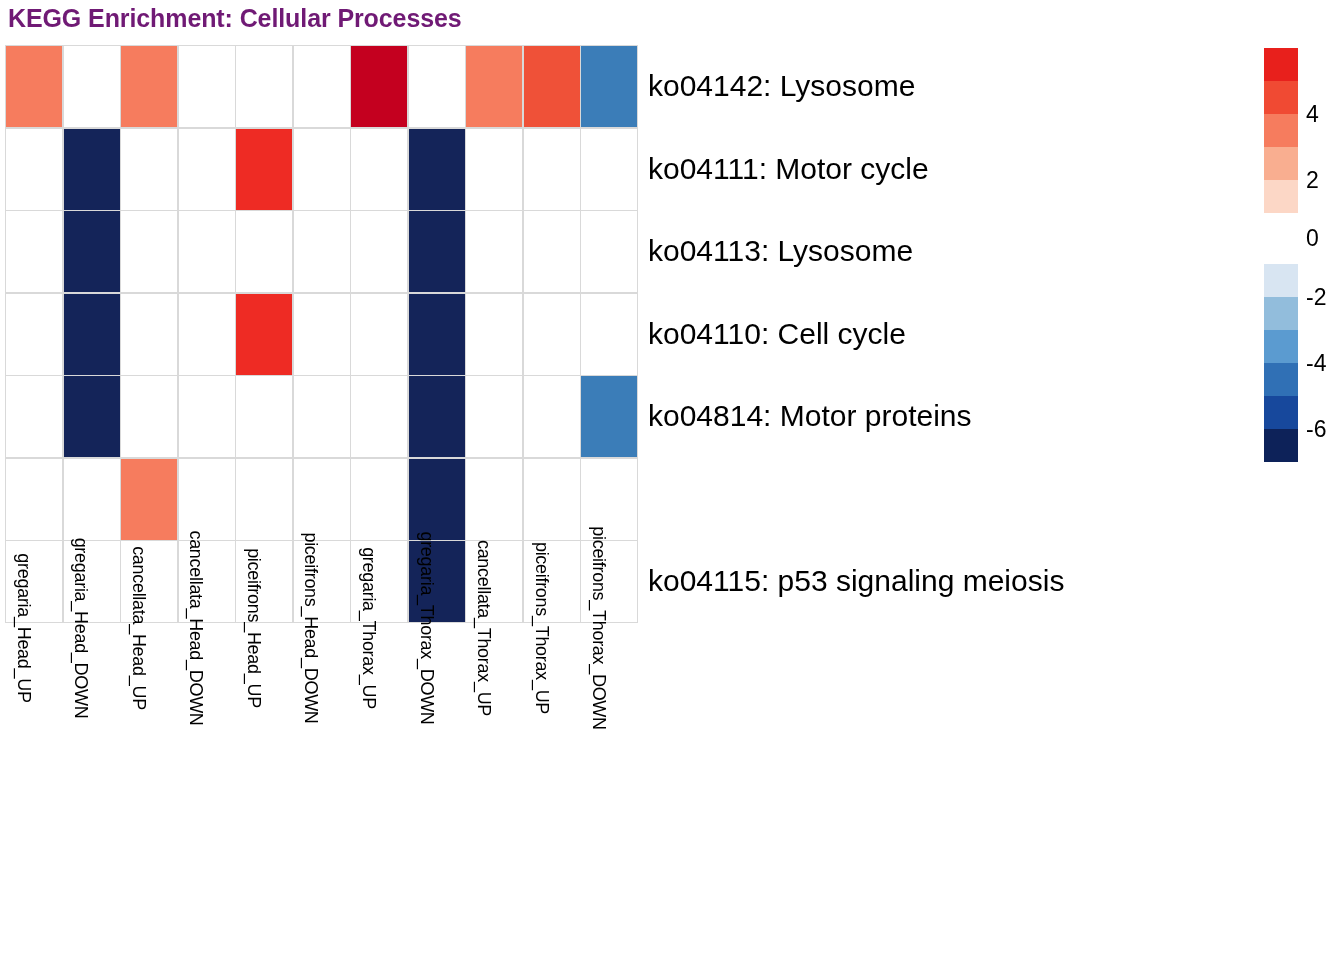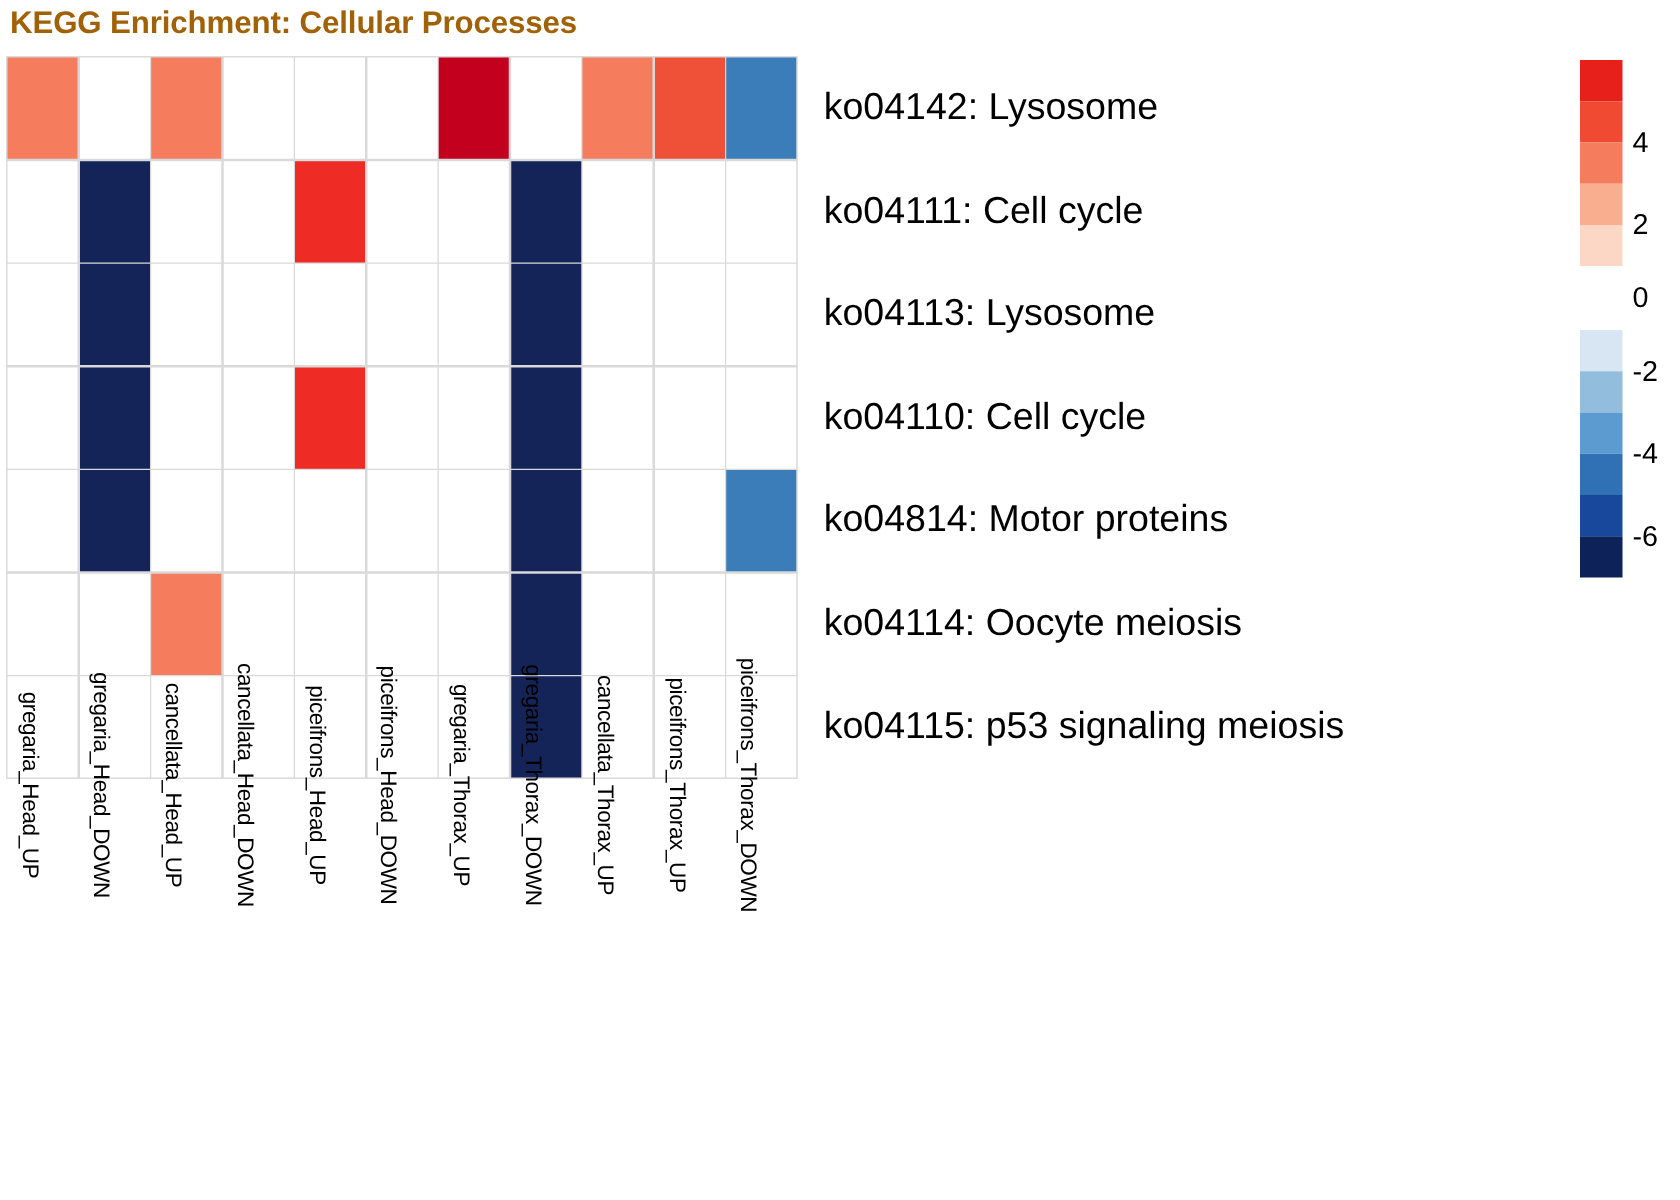--- a/index.html
+++ b/index.html
@@ -22,21 +22,21 @@
     height: 960px;
   }
 
   
   #chart-title {
     position: absolute;
     left: 8px;
     top: 4px;
     font-size: 25px;
     font-weight: bold;
-    color: #a16207;
+    color: #701a75;
     letter-spacing: -0.1px;
     white-space: nowrap;
   }
 
   
   #heatmap-grid {
     position: absolute;
     left: 5px;
     top: 45px;
     width: 633px;
@@ -53,21 +53,20 @@
     background: #ffffff;
   }
 
   
   #row-labels {
     position: absolute;
     left: 648px;
     top: 45px;
     width: 600px;
     height: 578px;
-    margin-left: 11px;
   }
   .row-label {
     position: absolute;
     left: 0;
     height: 82.57px;
     line-height: 82.57px;
     font-size: 30px;
     color: #000000;
     white-space: nowrap;
   }
@@ -209,25 +208,24 @@
       <div class="hm-cell" style="background: rgb(255, 255, 255);"></div>
       <div class="hm-cell" style="background: rgb(255, 255, 255);"></div>
       <div class="hm-cell" style="background: rgb(20, 36, 89);"></div>
       <div class="hm-cell" style="background: rgb(255, 255, 255);"></div>
       <div class="hm-cell" style="background: rgb(255, 255, 255);"></div>
       <div class="hm-cell" style="background: rgb(255, 255, 255);"></div>
     </div>
 
   <div id="row-labels">
       <div class="row-label" style="top: 0px; height: 82.5714px; line-height: 82.5714px;">ko04142: Lysosome</div>
-      <div class="row-label" style="top: 82.5714px; height: 82.5714px; line-height: 82.5714px;">ko04111: Cell cycle</div>
+      <div class="row-label" style="top: 82.5714px; height: 82.5714px; line-height: 82.5714px;">ko04111: Motor cycle</div>
       <div class="row-label" style="top: 165.143px; height: 82.5714px; line-height: 82.5714px;">ko04113: Lysosome</div>
       <div class="row-label" style="top: 247.714px; height: 82.5714px; line-height: 82.5714px;">ko04110: Cell cycle</div>
       <div class="row-label" style="top: 330.286px; height: 82.5714px; line-height: 82.5714px;">ko04814: Motor proteins</div>
-      <div class="row-label" style="top: 412.857px; height: 82.5714px; line-height: 82.5714px;">ko04114: Oocyte meiosis</div>
       <div class="row-label" style="top: 495.429px; height: 82.5714px; line-height: 82.5714px;">ko04115: p53 signaling meiosis</div>
     </div>
 
   <div id="col-labels">
       <div class="col-label-slot" style="left: 0px; width: 57.5455px;">
         <div class="col-label-text">gregaria_Head_UP</div>
       </div>
       <div class="col-label-slot" style="left: 57.5455px; width: 57.5455px;">
         <div class="col-label-text">gregaria_Head_DOWN</div>
       </div>

